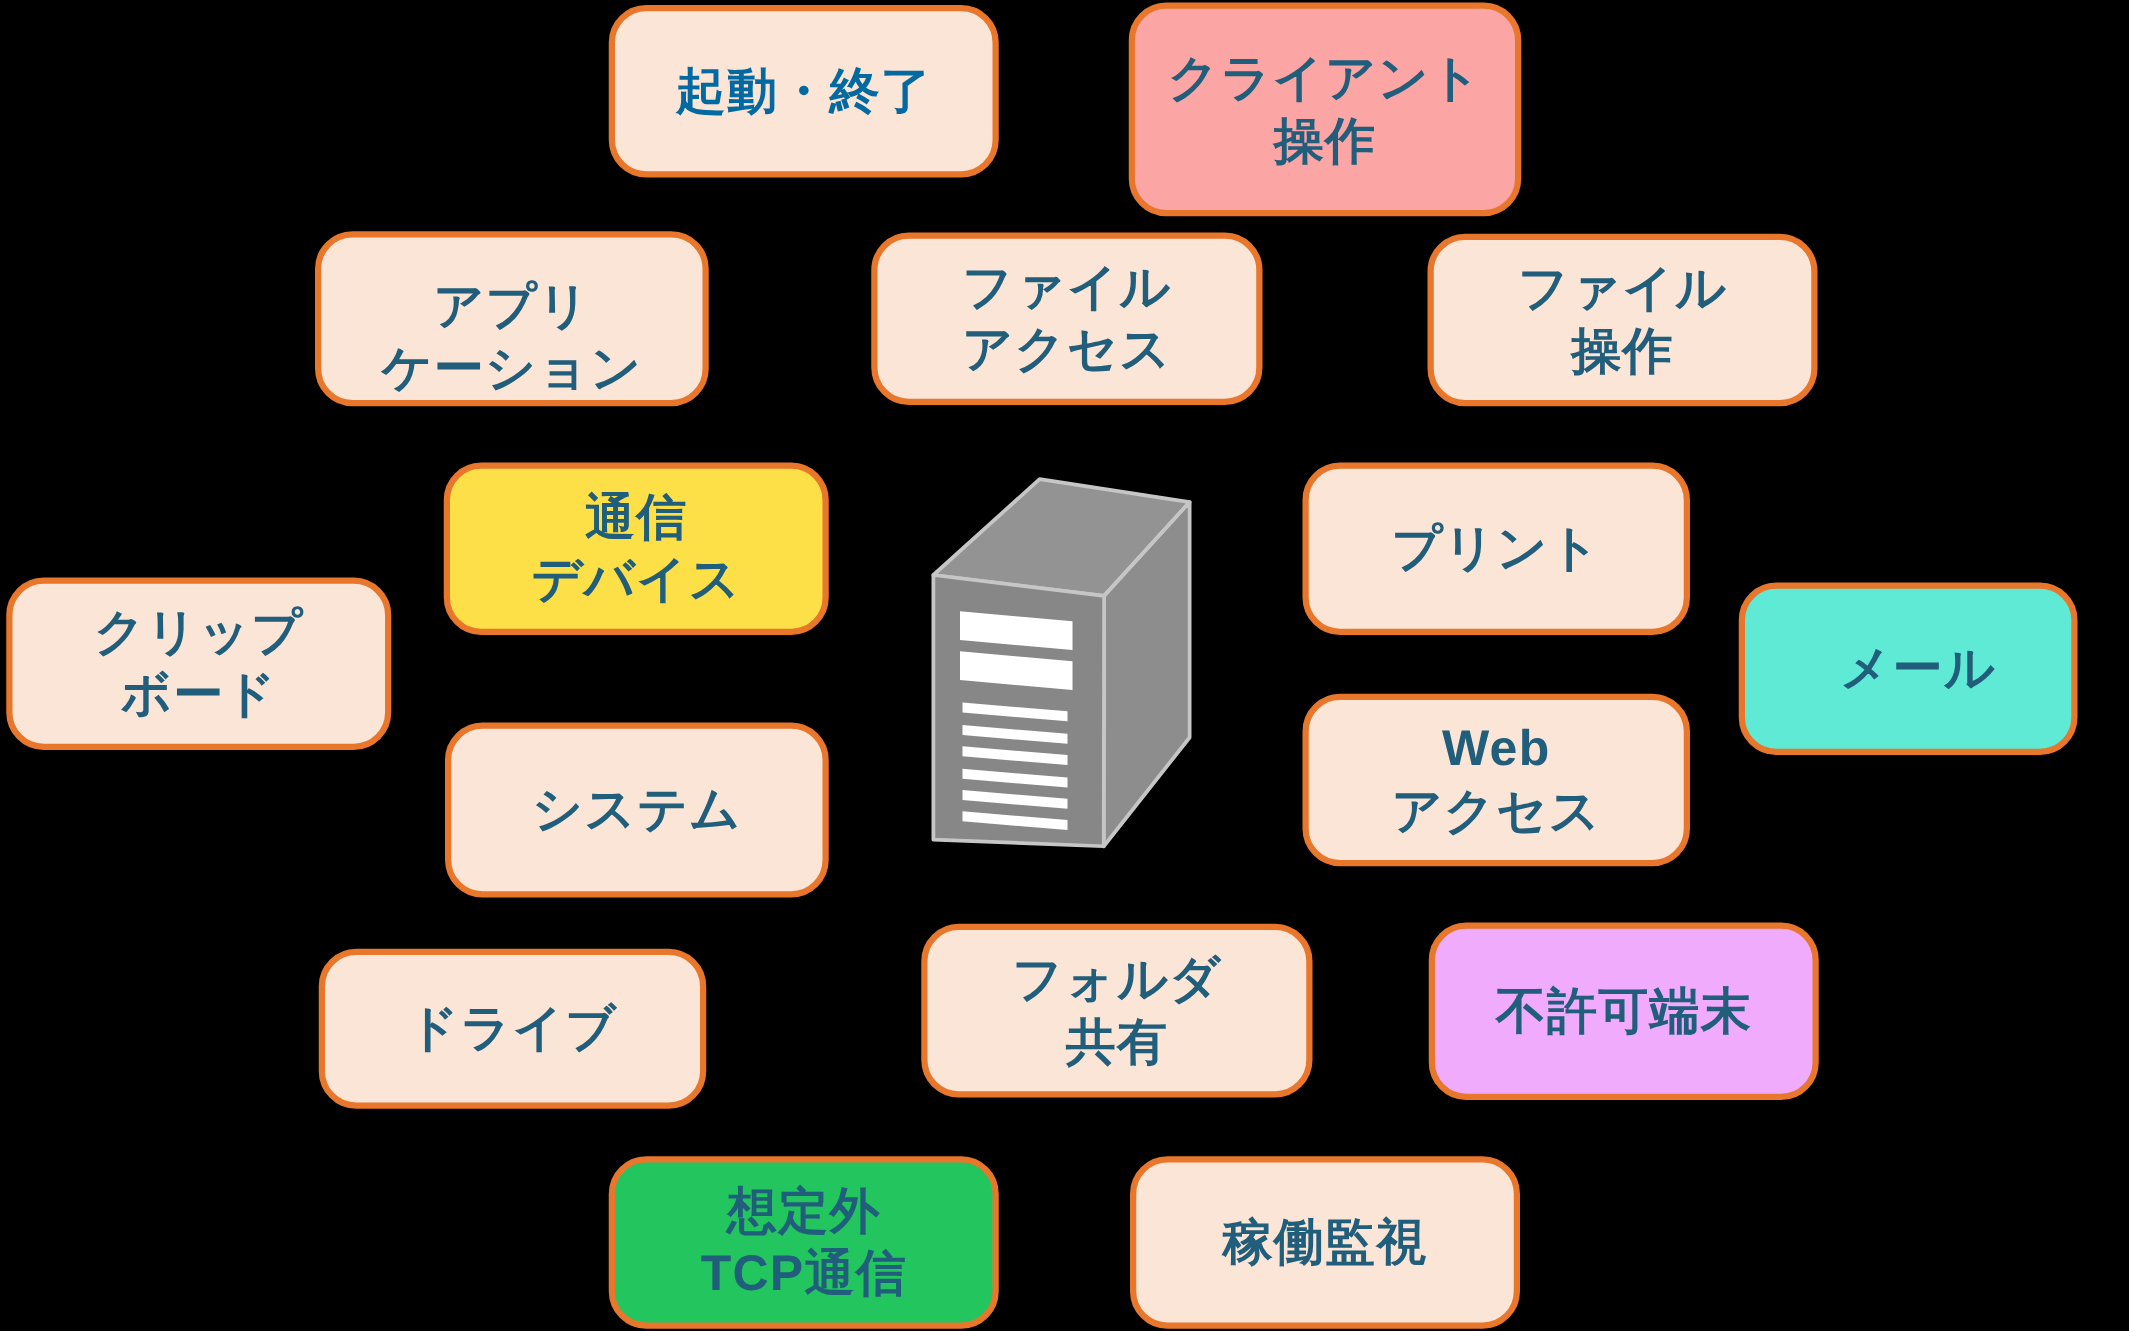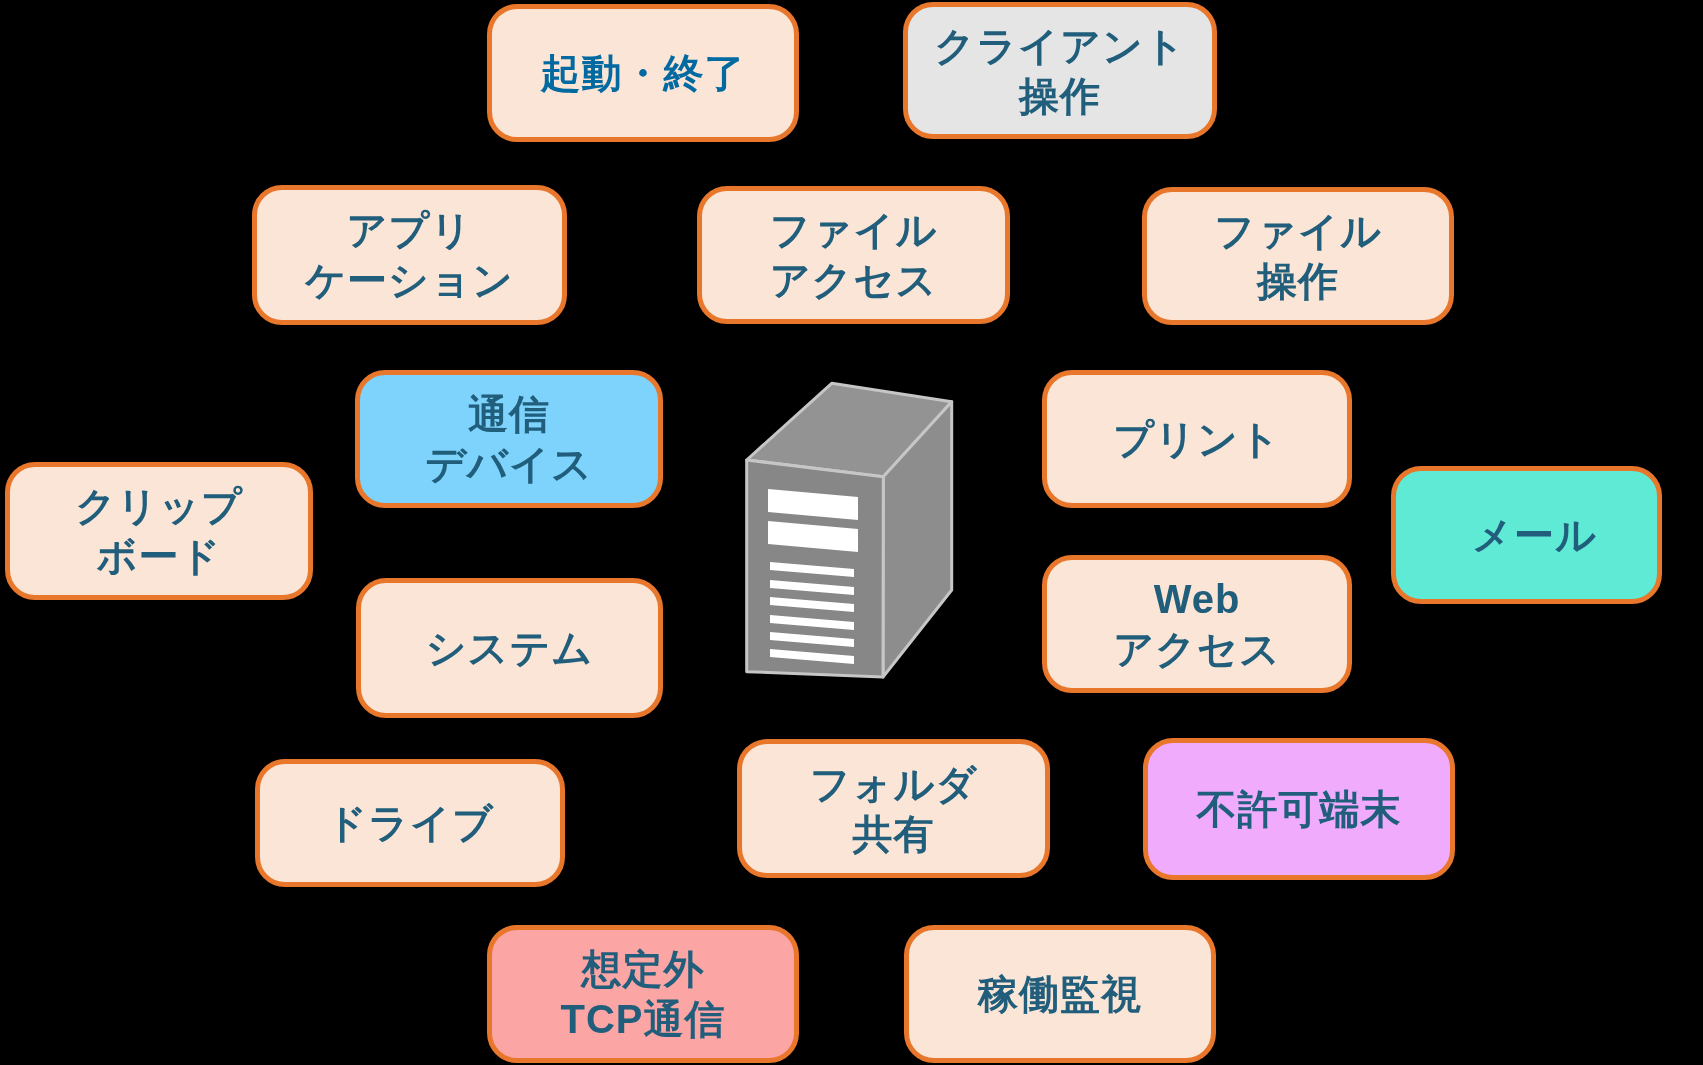--- a/index.html
+++ b/index.html
@@ -37,37 +37,37 @@
 </style>
 </head>
 <body>
 
 <div id="canvas">
 
   <div id="nodes-layer">
       <div class="node" style="left: 487px; top: 4px; width: 312px; height: 138px; background: rgb(251, 229, 214); border-color: rgb(232, 118, 43);">
         <span class="lbl" style="color: #0369a1;">起動・終了</span>
       </div>
-      <div class="node" style="left: 903px; top: 2px; width: 314px; height: 137px; background: #e5e5e5; border-color: rgb(232, 118, 43);">
+      <div class="node" style="left: 903px; top: 2px; width: 314px; height: 171px; background: #fca5a5; border-color: rgb(232, 118, 43);">
         <span class="lbl" style="color: rgb(33, 94, 124);">クライアント
 操作</span>
       </div>
-      <div class="node" style="left: 252px; top: 185px; width: 315px; height: 140px; background: rgb(251, 229, 214); border-color: rgb(232, 118, 43);">
+      <div class="node" style="left: 252px; top: 185px; width: 315px; height: 140px; background: rgb(251, 229, 214); border-color: rgb(232, 118, 43); align-items: flex-end;">
         <span class="lbl" style="color: rgb(33, 94, 124);">アプリ
 ケーション</span>
       </div>
       <div class="node" style="left: 697px; top: 186px; width: 313px; height: 138px; background: rgb(251, 229, 214); border-color: rgb(232, 118, 43);">
         <span class="lbl" style="color: rgb(33, 94, 124);">ファイル
 アクセス</span>
       </div>
       <div class="node" style="left: 1142px; top: 187px; width: 312px; height: 138px; background: rgb(251, 229, 214); border-color: rgb(232, 118, 43);">
         <span class="lbl" style="color: rgb(33, 94, 124);">ファイル
 操作</span>
       </div>
-      <div class="node" style="left: 355px; top: 370px; width: 308px; height: 138px; background: #7dd3fc; border-color: rgb(232, 118, 43);">
+      <div class="node" style="left: 355px; top: 370px; width: 308px; height: 138px; background: #fde047; border-color: rgb(232, 118, 43);">
         <span class="lbl" style="color: rgb(33, 94, 124);">通信
 デバイス</span>
       </div>
       <div class="node" style="left: 1042px; top: 370px; width: 310px; height: 138px; background: rgb(251, 229, 214); border-color: rgb(232, 118, 43);">
         <span class="lbl" style="color: rgb(33, 94, 124);">プリント</span>
       </div>
       <div class="node" style="left: 5px; top: 462px; width: 308px; height: 138px; background: rgb(251, 229, 214); border-color: rgb(232, 118, 43);">
         <span class="lbl" style="color: rgb(33, 94, 124); text-align: center;">クリップ
 ボード</span>
       </div>
@@ -84,21 +84,21 @@
       <div class="node" style="left: 255px; top: 759px; width: 310px; height: 128px; background: rgb(251, 229, 214); border-color: rgb(232, 118, 43);">
         <span class="lbl" style="color: rgb(33, 94, 124);">ドライブ</span>
       </div>
       <div class="node" style="left: 697px; top: 739px; width: 313px; height: 139px; background: rgb(251, 229, 214); border-color: rgb(232, 118, 43); margin-left: 40px;">
         <span class="lbl" style="color: rgb(33, 94, 124);">フォルダ
 共有</span>
       </div>
       <div class="node" style="left: 1143px; top: 738px; width: 312px; height: 142px; background: #f0abfc; border-color: rgb(232, 118, 43);">
         <span class="lbl" style="color: rgb(33, 94, 124);">不許可端末</span>
       </div>
-      <div class="node" style="left: 487px; top: 925px; width: 312px; height: 138px; background: #fca5a5; border-color: rgb(232, 118, 43);">
+      <div class="node" style="left: 487px; top: 925px; width: 312px; height: 138px; background: #22c55e; border-color: rgb(232, 118, 43);">
         <span class="lbl" style="color: rgb(33, 94, 124);">想定外
 TCP通信</span>
       </div>
       <div class="node" style="left: 904px; top: 925px; width: 312px; height: 138px; background: rgb(251, 229, 214); border-color: rgb(232, 118, 43);">
         <span class="lbl" style="color: rgb(33, 94, 124);">稼働監視</span>
       </div>
     </div>
 
   <div id="server-wrap">
     <svg width="215" height="302" viewBox="0 0 215 302">

